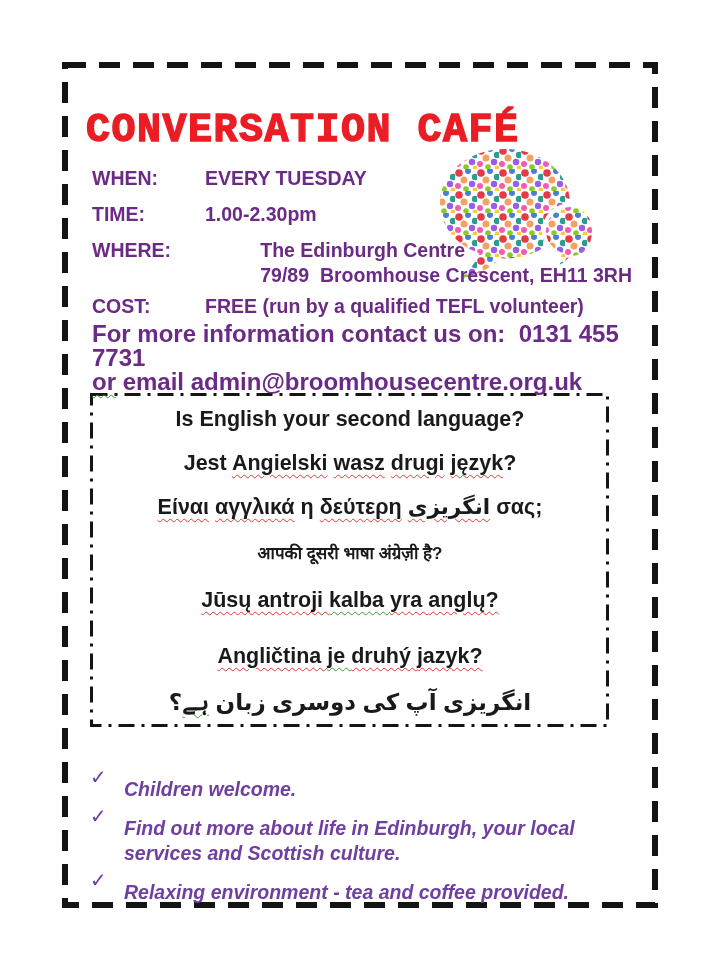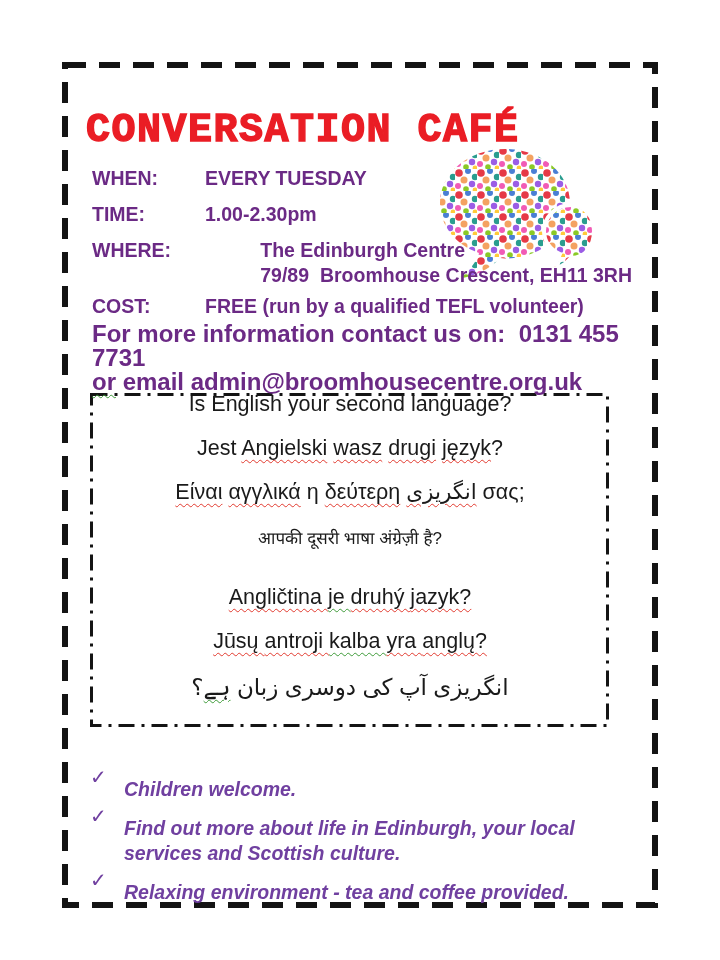--- a/index.html
+++ b/index.html
@@ -24,24 +24,24 @@
   .ilabel{width:113px;flex:0 0 113px;}
   .ival{white-space:pre-wrap;}
   .ival2{white-space:pre-wrap;line-height:24px;}
 
   .contact{position:absolute;left:92px;top:322px;width:540px;color:#6b2a85;font-weight:bold;font-size:24px;line-height:24px;}
   .contact-line{white-space:pre-wrap;}
 
   .bubbles{position:absolute;left:433px;top:147px;}
 
   .langbox{
-    position:absolute;left:92px;top:380px;width:516px;height:330px;
+    position:absolute;left:92px;top:395px;width:516px;height:330px;
     display:flex;flex-direction:column;align-items:center;
     padding-top:9px;box-sizing:border-box;gap:13px;
-    color:#1a1a1a;font-weight:normal;text-align:center;
+    color:#1a1a1a;font-weight:bold;text-align:center;
   }
   .lang-line{font-size:21.5px;line-height:31px;}
   .lang-hindi{font-size:17px;line-height:36px;}
   .lang-czech{margin-top:12px;}
   .lang-urdu{font-size:23px;line-height:34px;direction:rtl;text-align:center;}
 
   .squiggle-red{
     text-decoration-line:underline;text-decoration-style:wavy;
     text-decoration-color:#e23b30;text-decoration-thickness:1px;text-underline-offset:4px;
   }
@@ -112,22 +112,22 @@
 <div class="contact">
   <div class="contact-line">For more information contact us on:  0131 455 7731</div>
   <div class="contact-line"><span class="squiggle-green">or</span><span> email admin@broomhousecentre.org.uk</span></div>
 </div>
 
 <div class="langbox">
     <div class="lang-line lang-english"><span>Is English your second language?</span></div>
     <div class="lang-line lang-polish"><span>Jest </span><span class="squiggle-red">Angielski</span><span> </span><span class="squiggle-red">wasz</span><span> </span><span class="squiggle-red">drugi</span><span> </span><span class="squiggle-red">język</span><span>?</span></div>
     <div class="lang-line lang-greek"><span class="squiggle-red">Είναι</span><span> </span><span class="squiggle-red">αγγλικά</span><span> η </span><span class="squiggle-red">δεύτερη</span><span> </span><span class="squiggle-red">انگریزی</span><span> σας;</span></div>
     <div class="lang-line lang-hindi"><span>आपकी दूसरी भाषा अंग्रेज़ी है?</span></div>
+    <div class="lang-line lang-lithuanian"><span class="squiggle-red">Jūsų </span><span class="squiggle-red">antroji </span><span class="squiggle-green">kalba </span><span class="squiggle-red">yra </span><span class="squiggle-red">anglų?</span></div>
     <div class="lang-line lang-czech"><span class="squiggle-red">Angličtina </span><span class="squiggle-green">je </span><span class="squiggle-red">druhý </span><span class="squiggle-red">jazyk?</span></div>
-    <div class="lang-line lang-lithuanian"><span class="squiggle-red">Jūsų </span><span class="squiggle-red">antroji </span><span class="squiggle-green">kalba </span><span class="squiggle-red">yra </span><span class="squiggle-red">anglų?</span></div>
     <div class="lang-line lang-urdu"><span>انگریزی آپ کی دوسری زبان </span><span class="squiggle-green">ہے</span><span>؟</span></div>
   </div>
 
 <div class="checklist">
     <div class="check-item">
       <span class="checkmark">✓</span>
       <span class="check-text">Children welcome.</span>
     </div>
     <div class="check-item">
       <span class="checkmark">✓</span>

